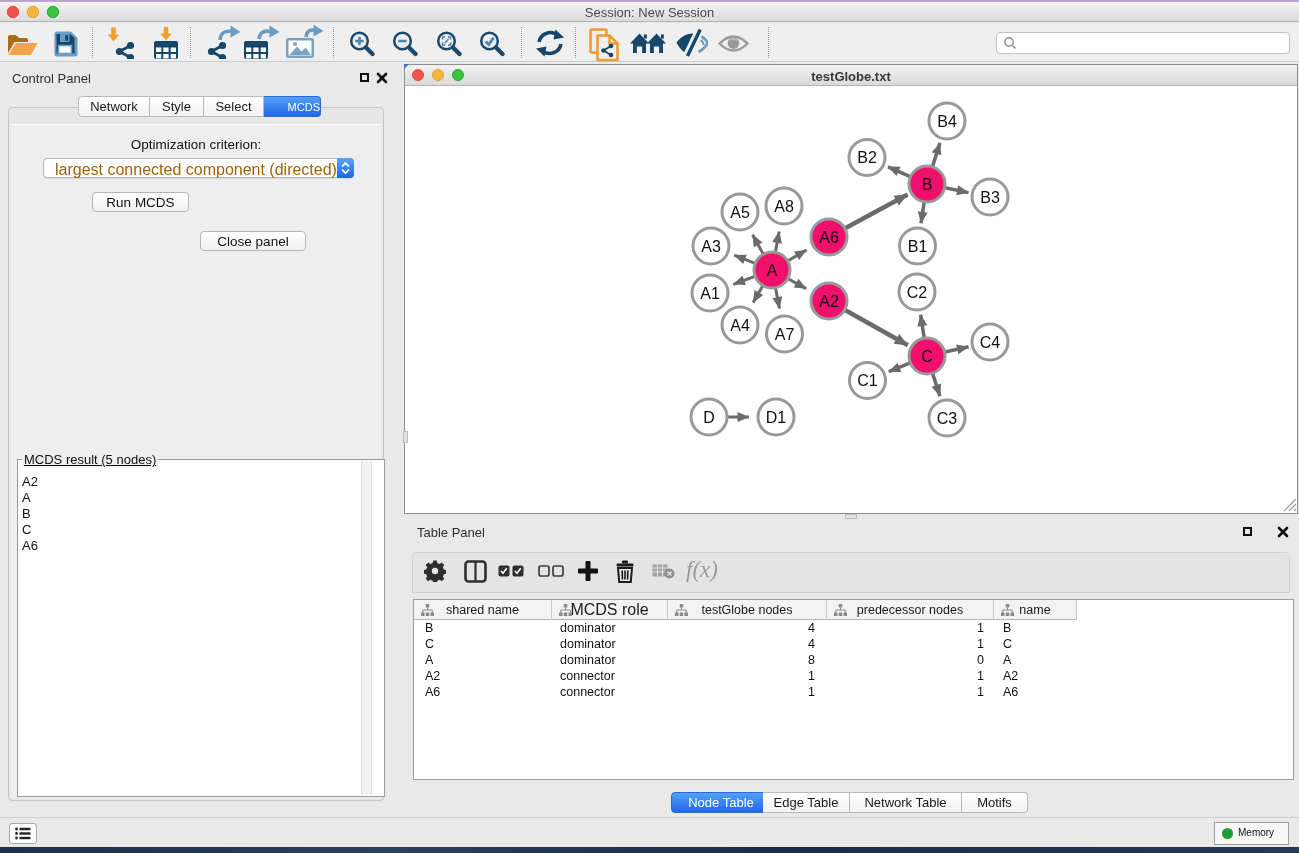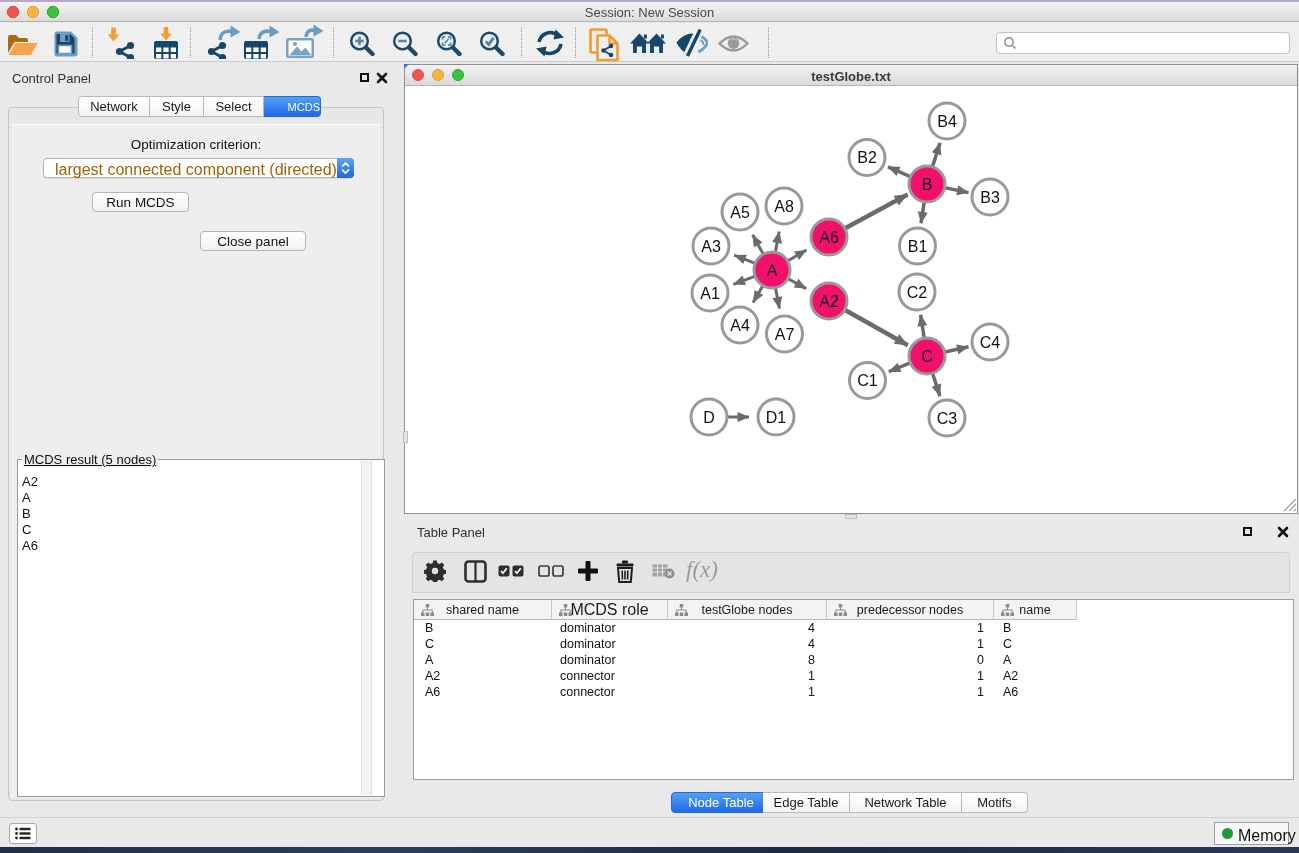--- a/index.html
+++ b/index.html
@@ -403,15 +403,15 @@
 <svg class="abs" style="left:15px;top:827px;" width="16" height="13" viewBox="0 0 16 13">
   <circle cx="1.5" cy="2" r="1.4" fill="#222"></circle>
     <rect x="4.5" y="0.8" width="11" height="2.4" fill="#222"></rect>
   <circle cx="1.5" cy="6.5" r="1.4" fill="#222"></circle>
     <rect x="4.5" y="5.3" width="11" height="2.4" fill="#222"></rect>
   <circle cx="1.5" cy="11" r="1.4" fill="#222"></circle>
     <rect x="4.5" y="9.8" width="11" height="2.4" fill="#222"></rect>
 </svg>
 <div class="abs" style="left:1214px;top:822px;width:75px;height:23px;background:#f7f7f7;border:1px solid #9e9e9e;"></div>
 <div class="abs" style="left:1222px;top:828px;width:11px;height:11px;border-radius:50%;background:#1e9b33;"></div>
-<div class="abs" style="left:1238px;top:827px;font-size:16px;color:#111;">Memory</div>
+<div class="abs" style="left:1238px;top:827px;font-size:10px;color:#111;">Memory</div>
 
 <div class="abs" style="left:0;top:847px;width:1299px;height:6px;background:linear-gradient(90deg,#1d3048,#27405e 30%,#1a2c44 60%,#243a56);"></div>
 
 </body></html>

